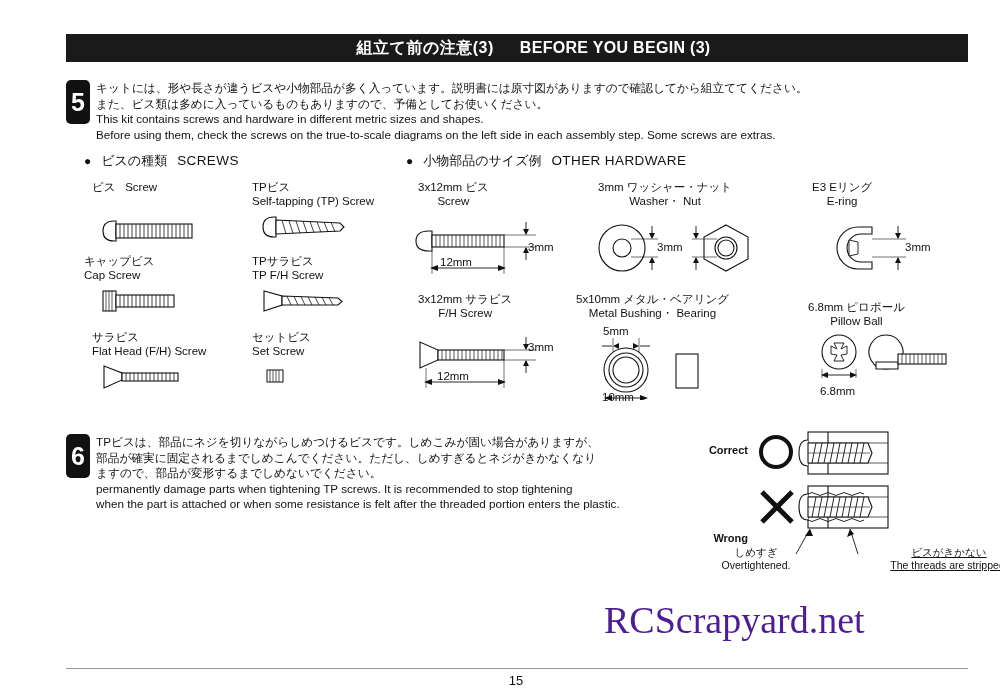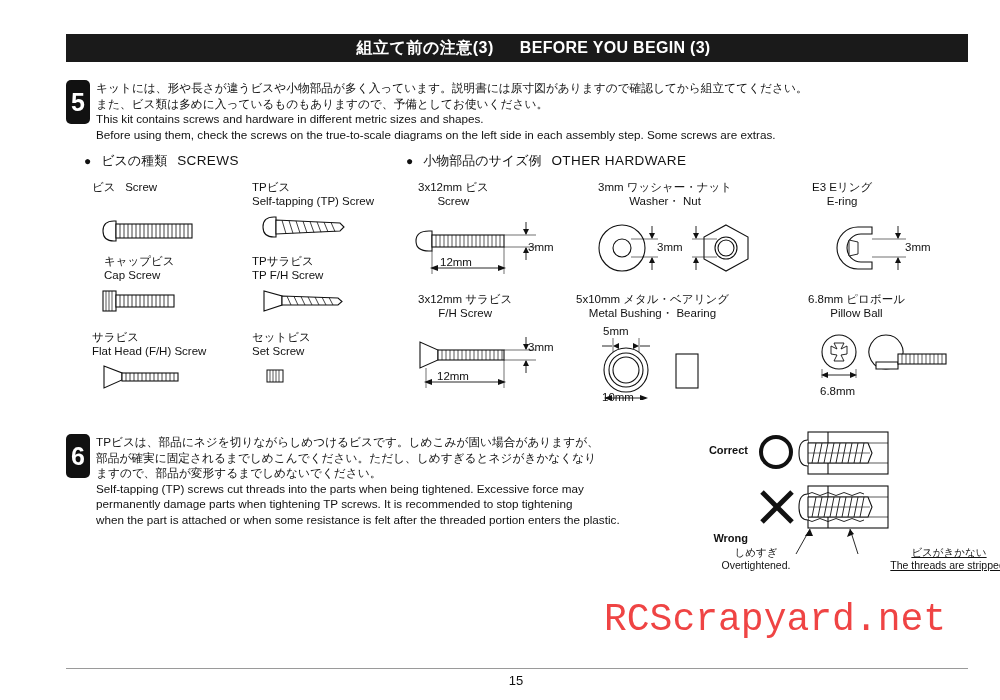--- a/index.html
+++ b/index.html
@@ -123,22 +123,22 @@
     text-align: center;
     white-space: nowrap;
   }
 
   
   .watermark {
     position: absolute;
     left: 604px;
     top: 598px;
     font-size: 38px;
-    color: #ef4444;
-    font-family: Liberation Mono, monospace;
+    color: #4c1d95;
+    font-family: Liberation Serif, serif;
     letter-spacing: 0px;
     white-space: nowrap;
   }
 
   
   .footer-rule {
     position: absolute;
     left: 66px;
     top: 668px;
     width: 902px;
@@ -194,21 +194,21 @@
 <svg class="fig" style="left:100px; top:218px;" width="108" height="26" viewBox="0 0 108 26">
   <g fill="none" stroke="#111" stroke-width="1.1">
     <path d="M14 3 C6 3 3 7 3 13 C3 19 6 23 14 23 L16 23 L16 3 Z" fill="#fff"></path>
     <rect x="16" y="6" width="76" height="14" fill="#fff"></rect>
     <g stroke-width="0.8">
       <path d="M20 6 L20 20 M24 6 L24 20 M28 6 L28 20 M32 6 L32 20 M36 6 L36 20 M40 6 L40 20 M44 6 L44 20 M48 6 L48 20 M52 6 L52 20 M56 6 L56 20 M60 6 L60 20 M64 6 L64 20 M68 6 L68 20 M72 6 L72 20 M76 6 L76 20 M80 6 L80 20 M84 6 L84 20 M88 6 L88 20"></path>
     </g>
   </g>
 </svg>
 
-<div class="item-label" style="left:104px; top:254px;">
+<div class="item-label" style="left:84px; top:254px;">
   <span>キャップビス</span>
   <span class="l2">Cap Screw</span>
 </div>
 <svg class="fig" style="left:100px; top:288px;" width="108" height="26" viewBox="0 0 108 26">
   <g fill="none" stroke="#111" stroke-width="1.1">
     <rect x="3" y="3" width="13" height="20" fill="#fff"></rect>
     <g stroke-width="0.7">
         <path d="M6 3 L6 23 M9 3 L9 23 M12 3 L12 23"></path>
       </g>
     <rect x="16" y="7" width="58" height="12" fill="#fff"></rect>
@@ -435,21 +435,21 @@
       </g>
     <path d="M12 68 L20 65 L20 71 Z" fill="#111" stroke="none"></path>
     <path d="M56 68 L48 65 L48 71 Z" fill="#111" stroke="none"></path>
 
     <rect x="84" y="24" width="22" height="34" fill="#fff"></rect>
   </g>
 </svg>
 <div class="dim" style="left:603px; top:325px;">5mm</div>
 <div class="dim" style="left:602px; top:391px;">10mm</div>
 
-<div class="item-label" style="left:808px; top:292px;">
+<div class="item-label" style="left:808px; top:300px;">
   <span>6.8mm ピロボール</span>
   <span class="l2" style="text-align:center;">Pillow Ball</span>
 </div>
 <svg class="fig" style="left:812px; top:332px;" width="160" height="60" viewBox="0 0 160 60">
   <g fill="none" stroke="#111" stroke-width="1.1">
 
     <circle cx="27" cy="20" r="17" fill="#fff"></circle>
     <g stroke-width="0.9">
       <path d="M22 11 L25 17 L19 14 L19 22 L25 23 L22 29 L32 29 L29 23 L35 22 L35 14 L29 17 L32 11 Z"></path>
     </g>
@@ -473,21 +473,20 @@
   </g>
 </svg>
 <div class="dim" style="left:820px; top:385px;">6.8mm</div>
 
 <div class="step">
   <div class="step-badge" style="left:66px; top:434px;">6</div>
   <div class="step-lines" style="left:96px; top:434px;">
     <div class="jp">TPビスは、部品にネジを切りながらしめつけるビスです。しめこみが固い場合がありますが、</div>
     <div class="jp">部品が確実に固定されるまでしめこんでください。ただし、しめすぎるとネジがきかなくなり</div>
     <div class="jp">ますので、部品が変形するまでしめないでください。</div>
-    <div class="en">Self-tapping (TP) screws cut threads into the parts when being tightened.  Excessive force may</div>
     <div class="en">permanently damage parts when tightening TP screws.  It is recommended to stop tightening</div>
     <div class="en">when the part is attached or when some resistance is felt after the threaded portion enters the plastic.</div>
   </div>
 </div>
 
 <div class="cw-label" style="left:656px; top:444px; width:92px;">Correct</div>
 <div class="cw-label" style="left:656px; top:498px; width:92px;margin-top:34px;">Wrong</div>
 
 <svg class="fig" style="left:752px; top:430px;" width="235" height="145" viewBox="0 0 235 145">
 

